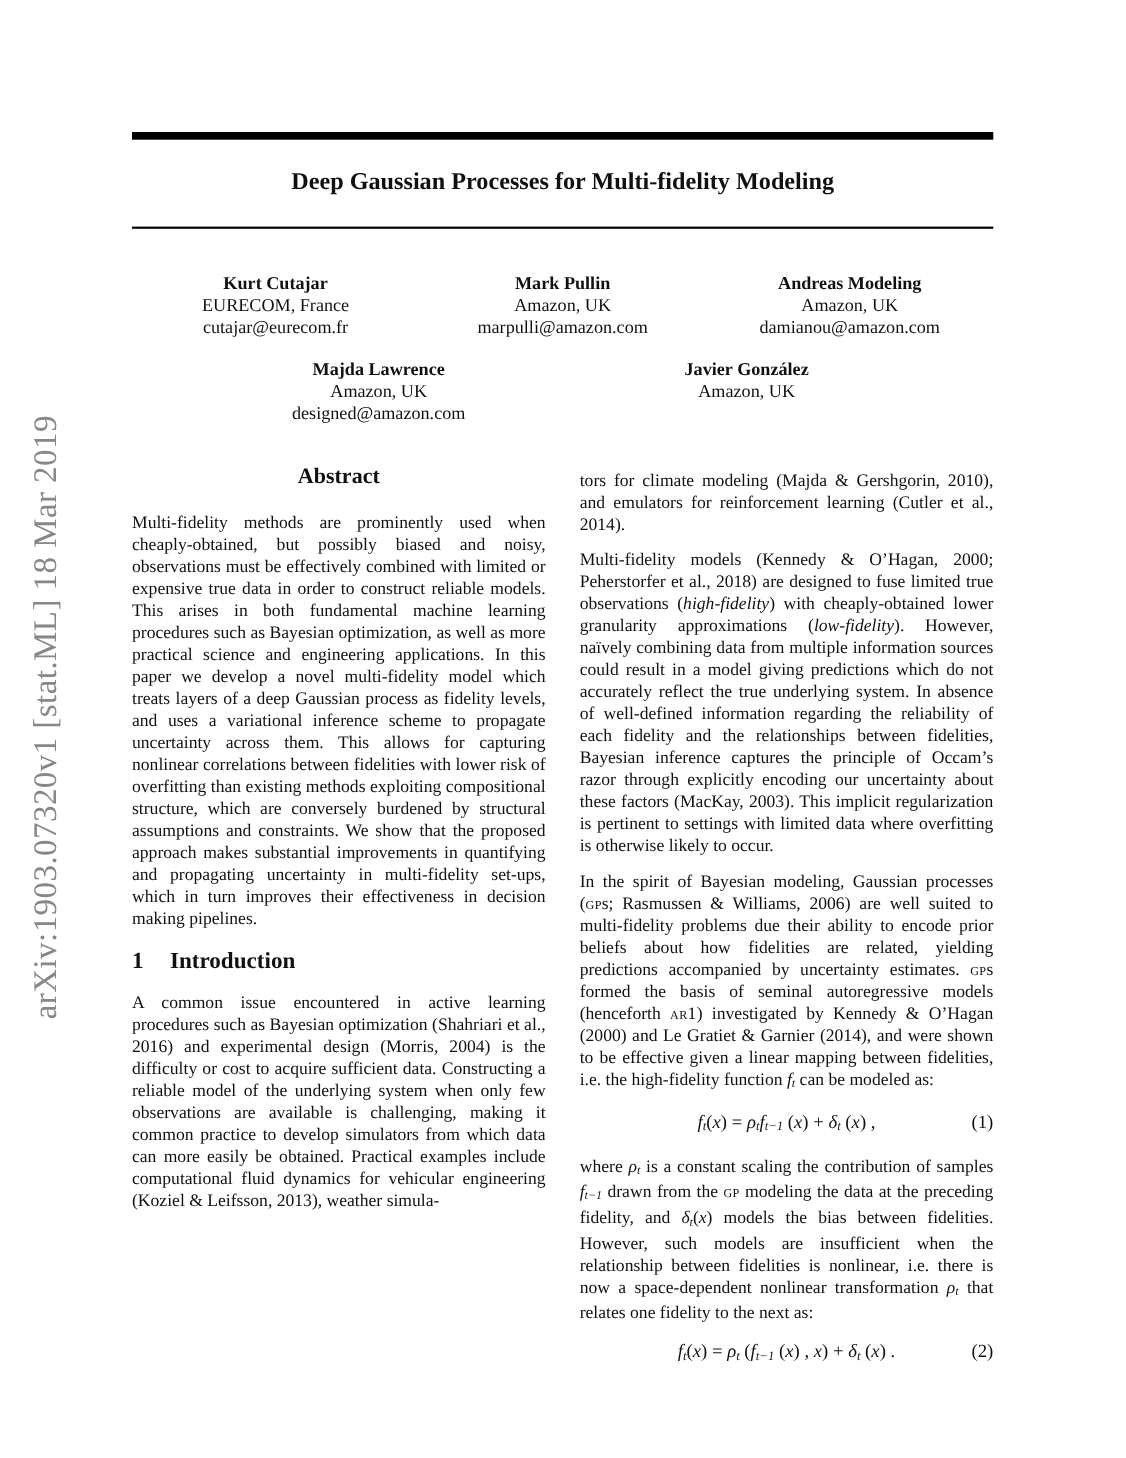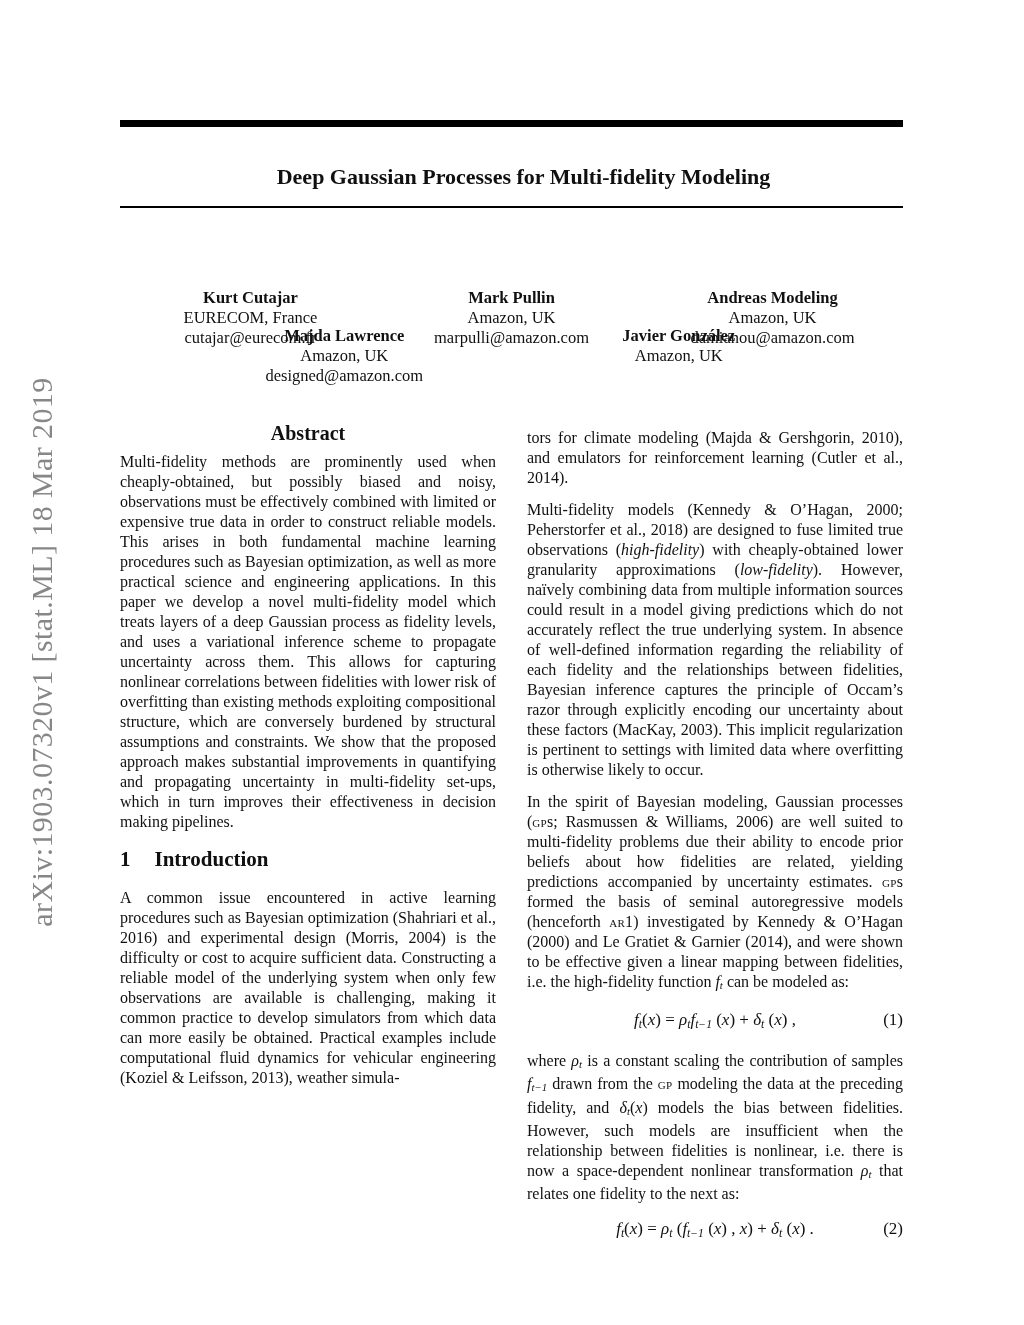--- a/index.html
+++ b/index.html
@@ -31,60 +31,60 @@
   .rule-thick {
     position: absolute;
     left: 120px; top: 120px;
     width: 783px; height: 7px;
     background: #000;
   }
   .paper-title {
     position: absolute;
     left: 120px; top: 150px;
     width: 783px;
-    margin: 12px;
+    margin: 0;
     text-align: center;
     font-size: 22px;
     font-weight: 700;
     line-height: 30px;
   }
   .rule-thin {
     position: absolute;
     left: 120px; top: 206px;
     width: 783px; height: 2px;
     background: #000;
   }
 
   .authors-row {
     position: absolute;
     left: 120px;
     width: 783px;
     display: flex;
   }
-  .authors-row.row-1 { top: 248px; margin-top: 40px; }
+  .authors-row.row-1 { top: 248px; }
   .authors-row.row-2 { top: 326px; width: 669px; padding: 0 57px; }
   .author-block {
     flex: 1;
     text-align: center;
     font-size: 16.5px;
     line-height: 20px;
   }
   .author-name { font-weight: 700; }
 
   .col {
     position: absolute;
     font-size: 16px;
     line-height: 20px;
     text-align: justify;
   }
   .col-left  { left: 120px; top: 418px; width: 376px; }
   .col-right { left: 527px; top: 428px; width: 376px; }
 
   .abstract-heading {
-    margin: 5px 0 9px;
+    margin: 5px 0 23px;
     text-align: center;
     font-size: 20px;
     font-weight: 700;
   }
   .abstract-body { margin: 0 28px 0 30px; }
 
   .section-heading {
     margin: 17px 0 19px;
     font-size: 21px;
     font-weight: 700;

